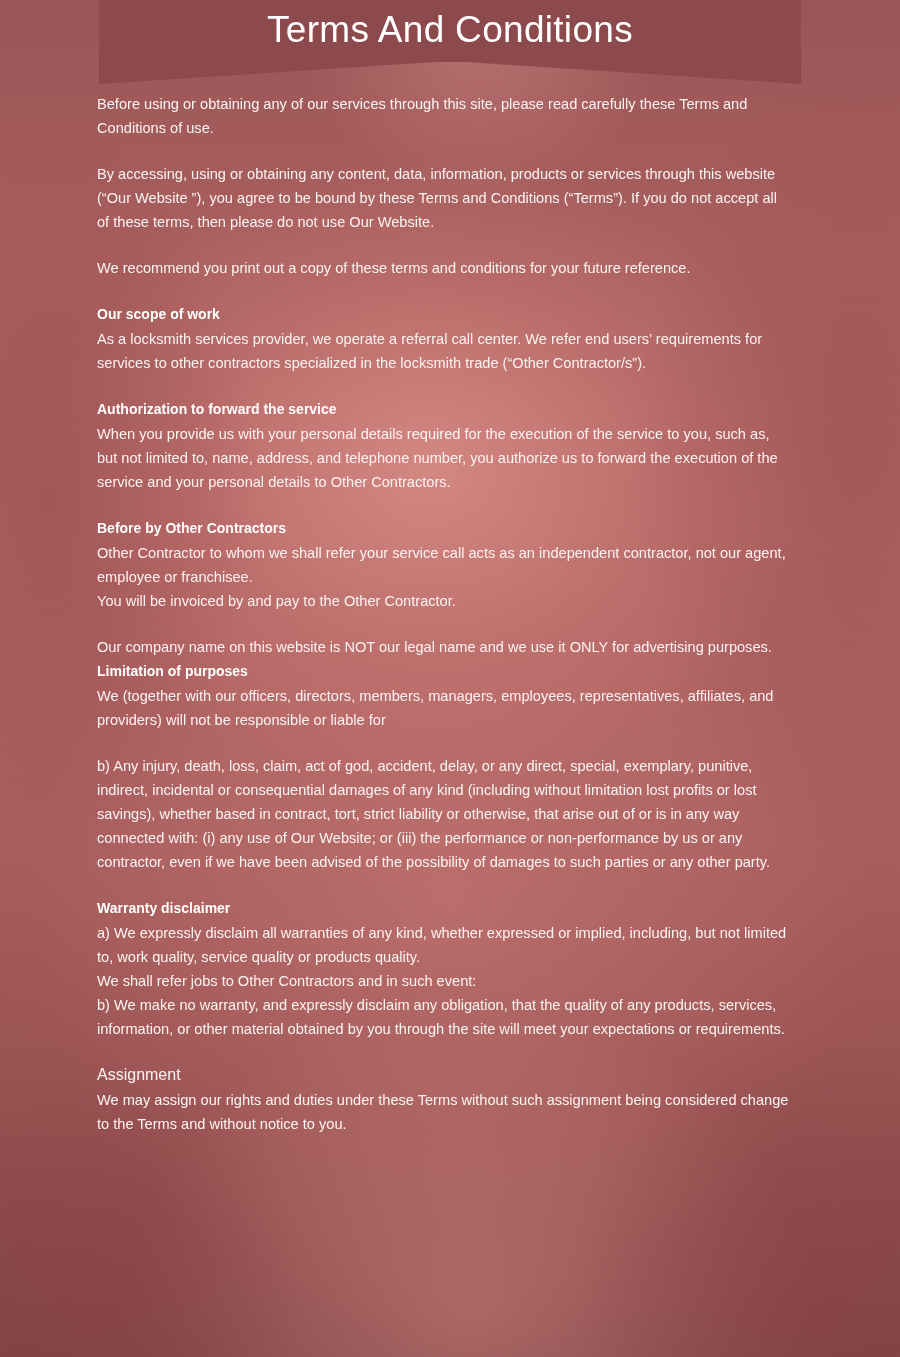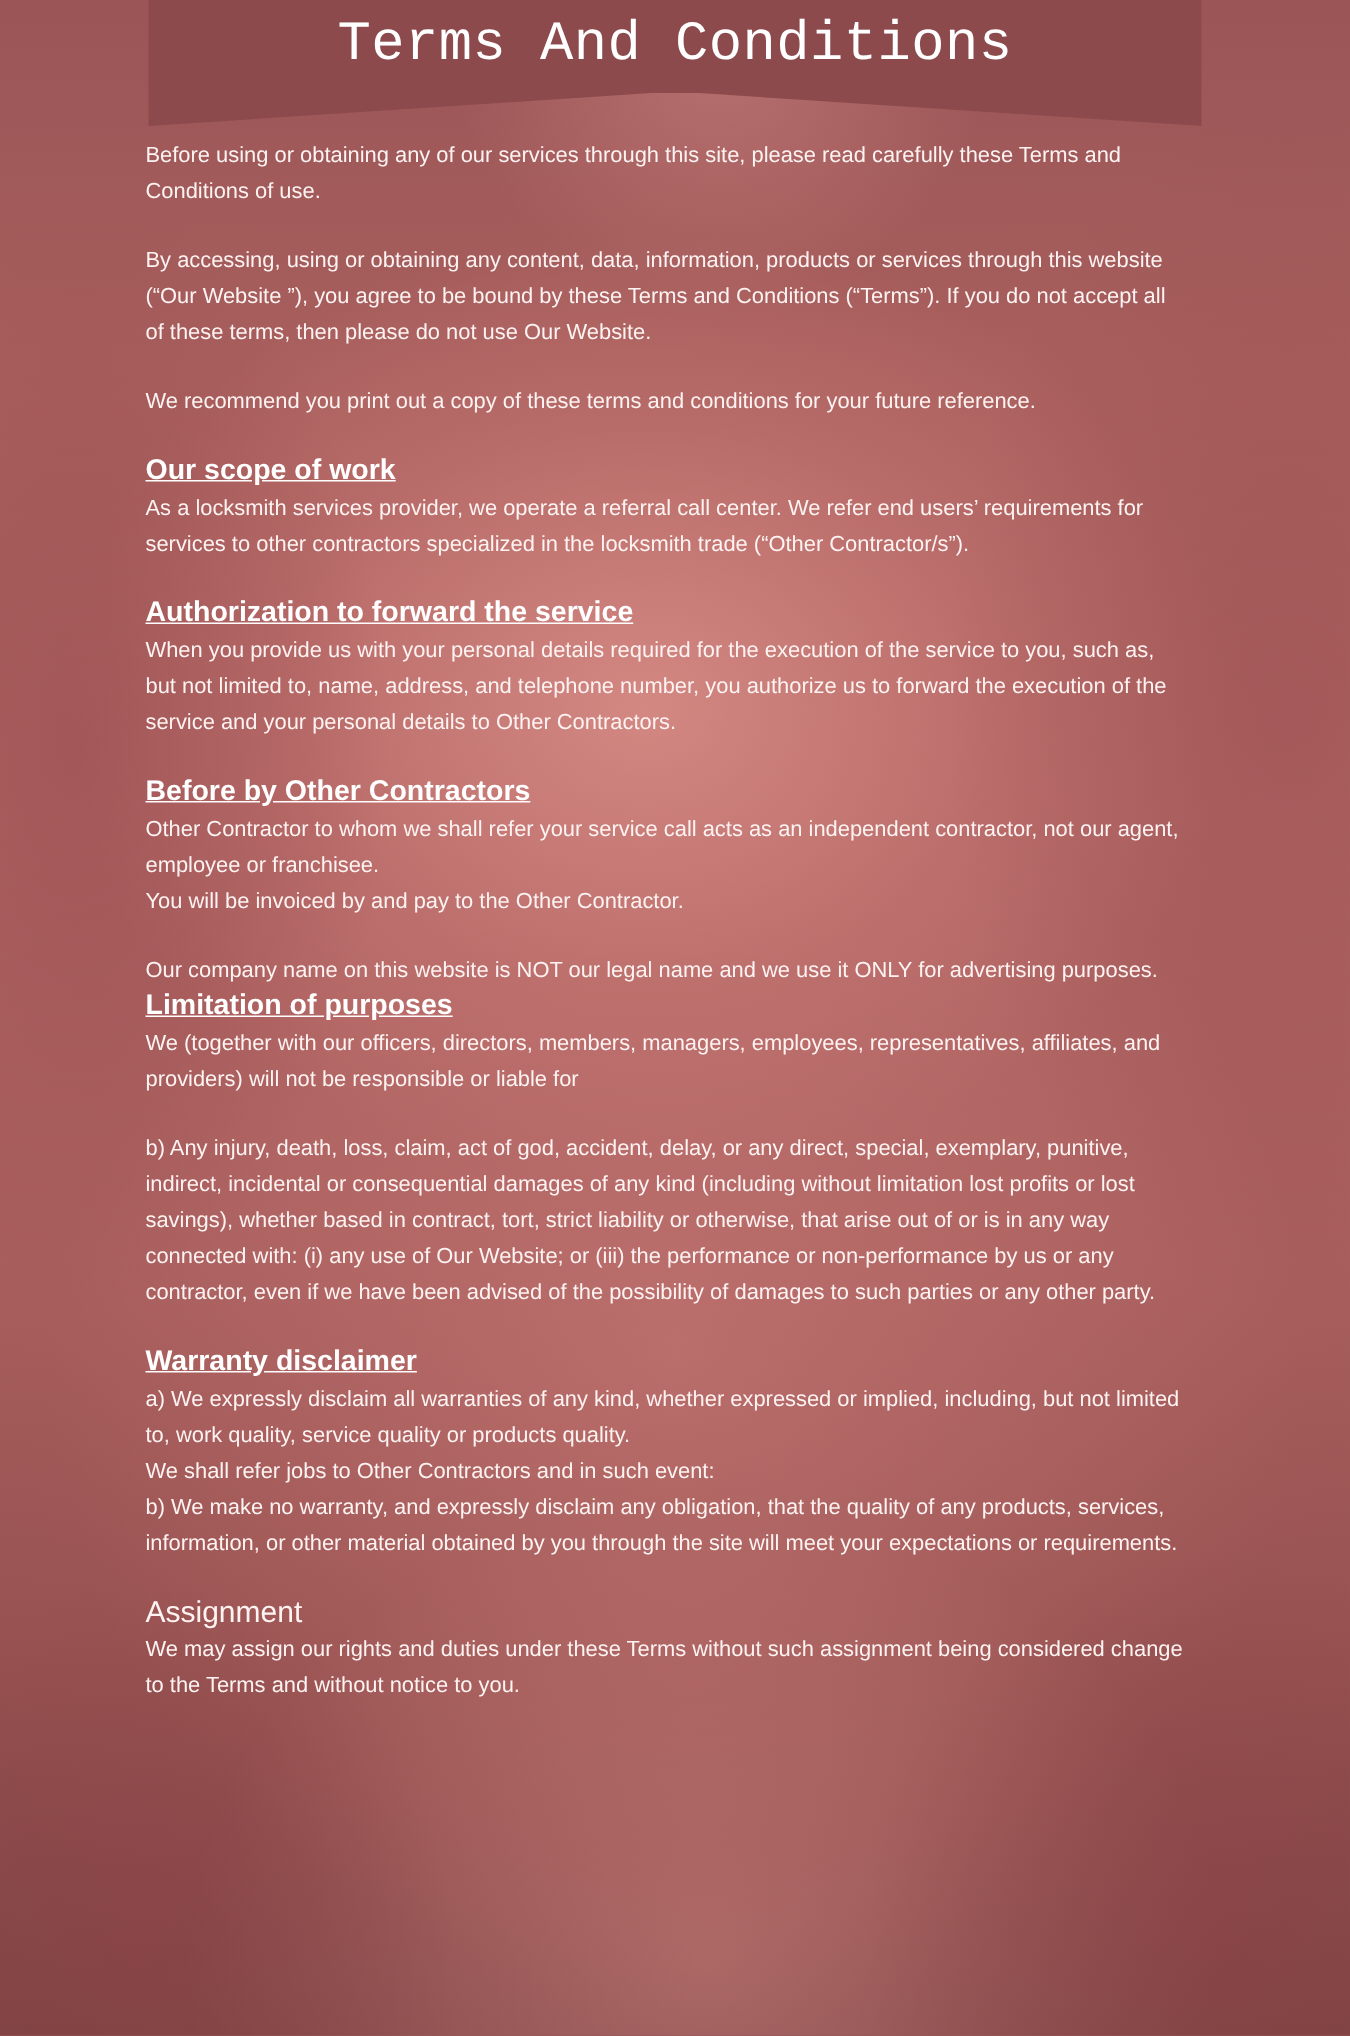--- a/index.html
+++ b/index.html
@@ -65,21 +65,20 @@
   .header-banner {
     position: absolute;
     top: 0;
     left: 50%;
     transform: translateX(-50%);
     width: 702px;
     height: 62px;
     background: #8c4a4c;
     box-shadow: 0 0 0 0 rgba(0,0,0,0);
     z-index: 2;
-    font-family: Liberation Mono, monospace;
   }
   .header-banner::after {
     content: "";
     position: absolute;
     left: 0;
     right: 0;
     top: 62px;
     height: 0;
     border-left: 335px solid #8c4a4c;
     border-right: 335px solid #8c4a4c;
@@ -108,28 +107,27 @@
     font-size: 14.6px;
     line-height: 24px;
   }
 
   .para {
     margin: 0 0 22px 0;
   }
   .heading {
     margin: 0 0 1px 0;
     font-weight: bold;
-    font-size: 19px;
+    font-size: 14px;
     color: #ffffff;
-    text-decoration: underline;
   }
   .subheading {
     margin: 0 0 1px 0;
     font-weight: normal;
-    font-size: 20px;
+    font-size: 16px;
     color: #fdf3f2;
   }
   .block {
     margin: 0 0 22px 0;
   }
   .line {
     margin: 0;
   }
 </style>
 </head>

